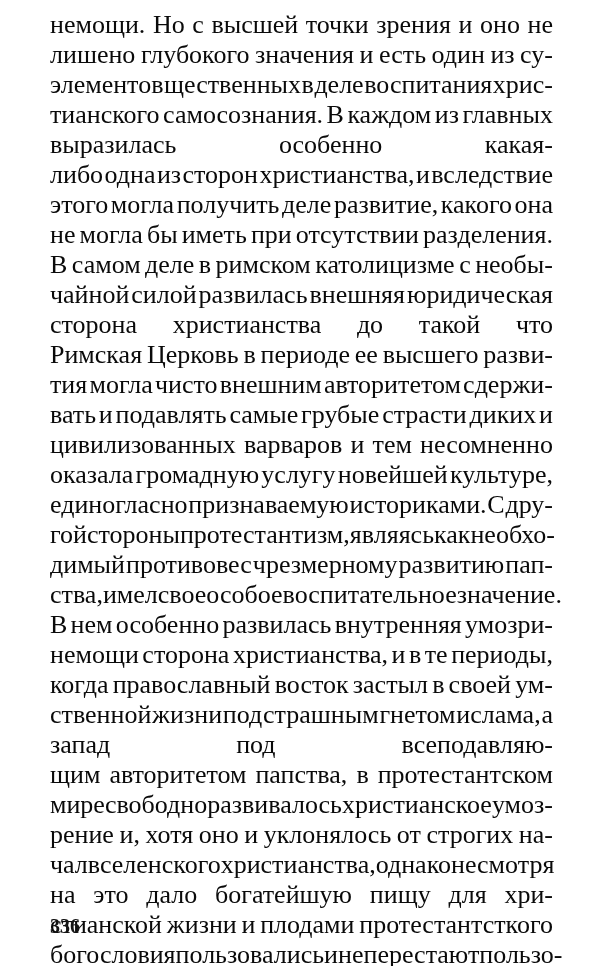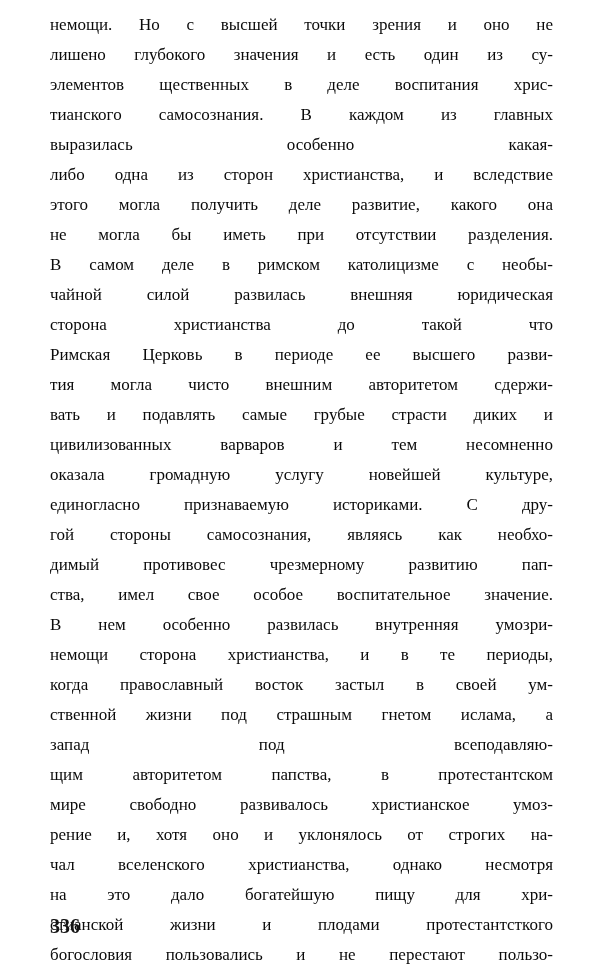--- a/index.html
+++ b/index.html
@@ -24,21 +24,21 @@
     position: absolute;
     left: 50px;
     top: 10px;
     width: 503px;
   }
   .line {
     display: block;
     width: 100%;
     height: 30px;
     line-height: 30px;
-    font-size: 17px;
+    font-size: 26px;
     color: #0a0a0a;
     white-space: nowrap;
     letter-spacing: 0;
   }
   
   .line.justify {
     display: flex;
     flex-direction: row;
     justify-content: space-between;
     align-items: baseline;
@@ -200,21 +200,21 @@
       <div class="line justify">
         <span class="w">единогласно</span>
         <span class="w">признаваемую</span>
         <span class="w">историками.</span>
         <span class="w">С</span>
         <span class="w">дру-</span>
       </div>
       <div class="line justify">
         <span class="w">гой</span>
         <span class="w">стороны</span>
-        <span class="w">самосознания,</span>
+        <span class="w">протестантизм,</span>
         <span class="w">являясь</span>
         <span class="w">как</span>
         <span class="w">необхо-</span>
       </div>
       <div class="line justify">
         <span class="w">димый</span>
         <span class="w">противовес</span>
         <span class="w">чрезмерному</span>
         <span class="w">развитию</span>
         <span class="w">пап-</span>

